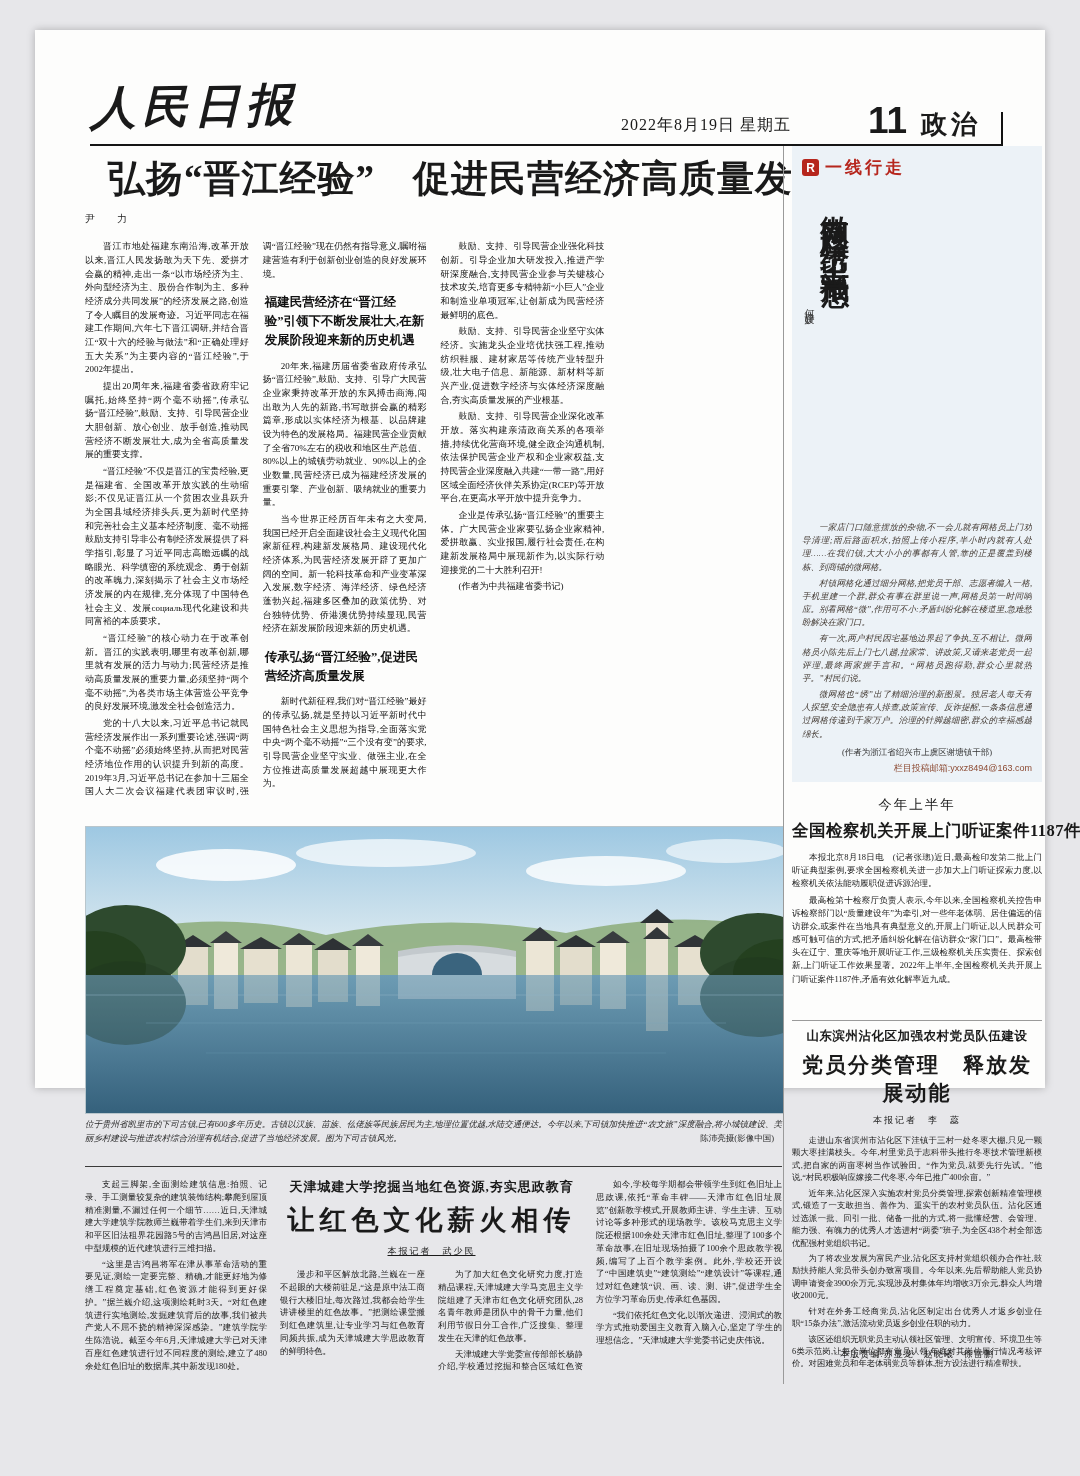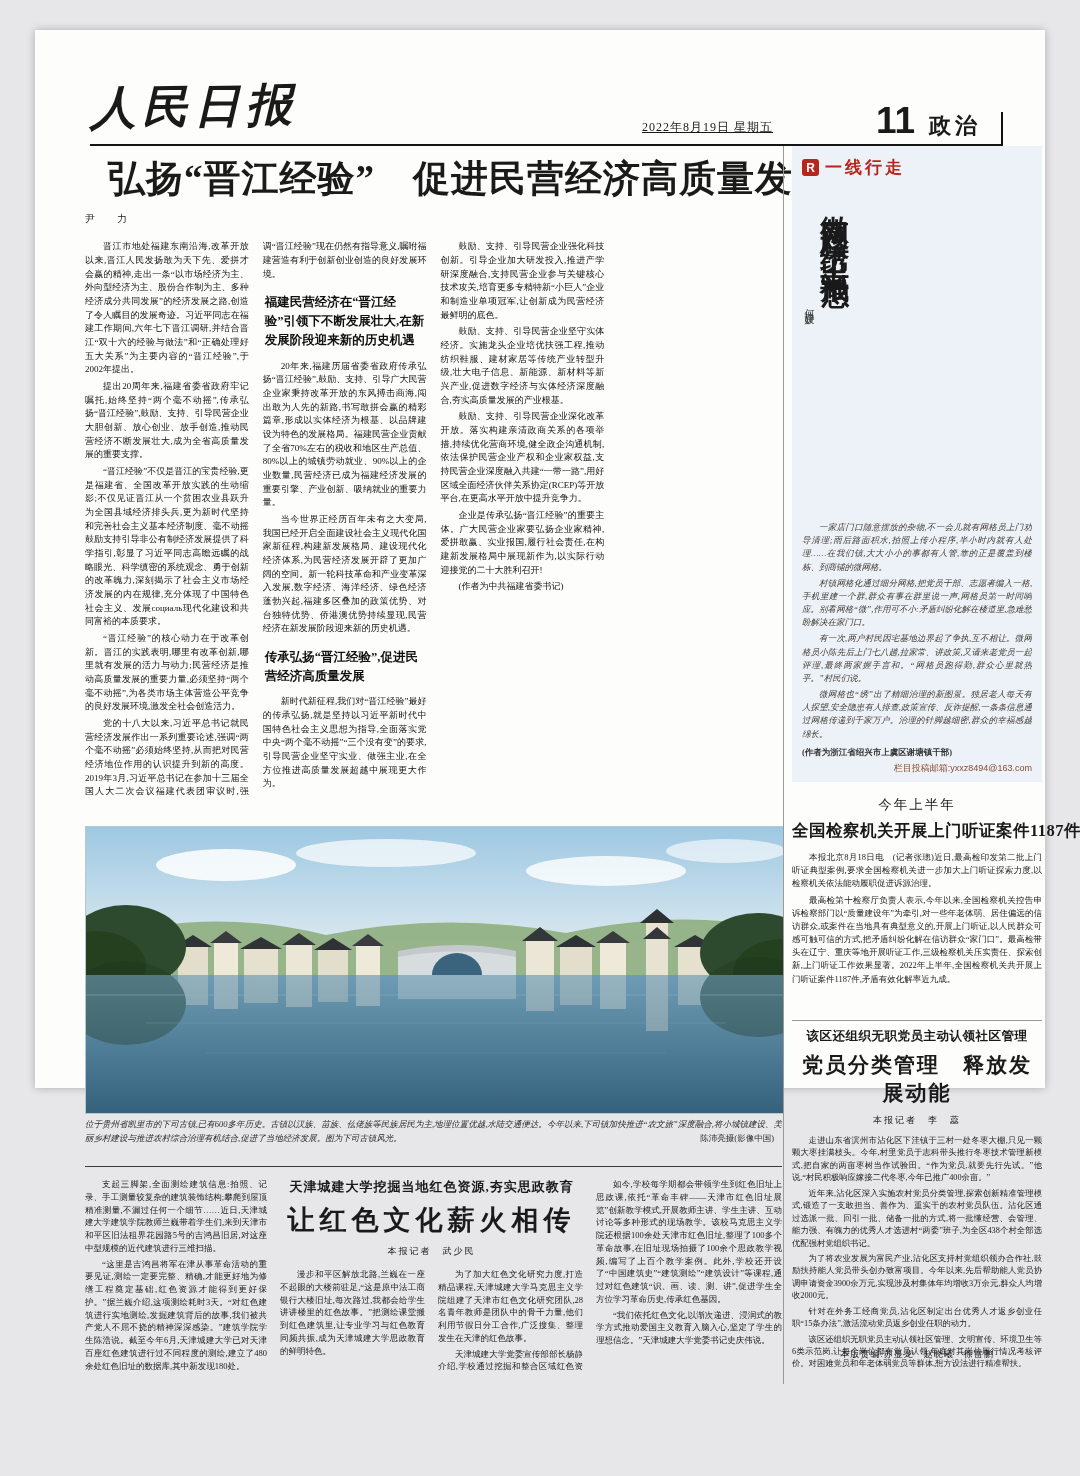--- a/index.html
+++ b/index.html
@@ -17,24 +17,24 @@
     box-shadow:0 0 8px rgba(0,0,0,.25);
   }
   
   .header{position:absolute;left:55px;top:40px;right:42px;height:74px;}
   .masthead{
     position:absolute;left:0;bottom:6px;
     font-size:46px;font-weight:bold;font-style:italic;
     letter-spacing:6px;transform:rotate(-1deg);
     font-family:"DejaVu Serif",serif;
   }
-  .header-date{position:absolute;right:230px;bottom:8px;font-size:12px;letter-spacing:1px;text-decoration:underline;}
+  .header-date{position:absolute;right:212px;bottom:8px;font-size:16px;letter-spacing:1px;}
   .page-no{position:absolute;right:22px;bottom:2px;white-space:nowrap;}
   .page-no .num{font-family:"Liberation Sans",sans-serif;font-size:37px;font-weight:bold;}
-  .page-no .sec{font-size:22px;font-weight:bold;letter-spacing:4px;margin-left:10px;}
+  .page-no .sec{font-size:26px;font-weight:bold;letter-spacing:4px;margin-left:10px;}
   .corner-mark{position:absolute;right:0;bottom:-14px;width:10px;height:44px;
     border-right:2px solid #111;border-bottom:2px solid #111;}
   .head-rule{position:absolute;left:55px;right:42px;top:114px;border-top:2px solid #151515;}
   
   .main-art{position:absolute;left:50px;top:126px;width:697px;}
   .main-headline{
     text-align:center;font-size:37px;font-weight:bold;letter-spacing:1px;
     line-height:1.25;white-space:nowrap;margin-left:23px;
   }
   .main-byline{font-size:10px;margin-top:10px;letter-spacing:6px;color:#222;}
@@ -56,21 +56,21 @@
   .credit{position:absolute;right:8px;top:14px;font-style:normal;font-size:8.5px;}
   .mid-rule{position:absolute;left:50px;width:697px;top:1136px;border-top:1.5px solid #3a3a3a;}
   
   .bottom{position:absolute;left:50px;top:1148px;width:697px;height:206px;
     display:grid;grid-template-columns:182px 1fr 186px;grid-gap:13px;}
   .b-col{font-size:8.5px;line-height:1.5;text-align:justify;overflow:hidden;}
   .b-col p{margin:0 0 3px;text-indent:2em;}
   .b-mid{overflow:hidden;}
   .tj-kicker{font-size:13px;font-weight:bold;text-align:center;letter-spacing:1px;}
   .tj-title{font-size:27px;font-weight:bold;text-align:center;letter-spacing:5px;margin-top:6px;}
-  .tj-byline{font-size:9px;text-align:center;margin-top:7px;letter-spacing:2px;}
+  .tj-byline{font-size:9px;text-align:center;margin-top:7px;letter-spacing:2px;text-decoration:underline;}
   .tj-body{margin-top:10px;height:110px;overflow:hidden;
     column-count:2;column-gap:13px;column-fill:auto;
     font-size:8.5px;line-height:1.5;text-align:justify;}
   .tj-body p{margin:0 0 3px;text-indent:2em;}
   
   .v-divider{position:absolute;left:748px;top:116px;height:1238px;border-left:1px solid #9a9a9a;}
   .rail{position:absolute;left:757px;width:250px;}
   .sidebar{top:116px;height:636px;background:#ecf2f7;padding:10px 10px 8px;box-sizing:border-box;overflow:hidden;}
   .sb-label{display:flex;align-items:center;gap:6px;}
   .sb-logo{width:17px;height:17px;background:#b6261d;color:#fff;font-family:"Liberation Sans",sans-serif;
@@ -78,21 +78,21 @@
   .sb-label-text{color:#b6261d;font-size:17px;font-weight:bold;letter-spacing:3px;}
   .sb-top{display:flex;margin-top:14px;}
   .sb-intro{flex:1;font-size:11.5px;font-weight:bold;color:#7e3a28;line-height:1.75;text-align:justify;
     padding-right:8px;text-indent:2em;}
   .v-title-wrap{display:flex;align-items:flex-start;}
   .v-author{writing-mode:vertical-rl;font-size:10px;color:#333;margin-top:108px;margin-right:2px;letter-spacing:3px;}
   .v-title{writing-mode:vertical-rl;font-size:29px;font-weight:bold;letter-spacing:7px;height:318px;line-height:1.15;}
   .sb-body{margin-top:10px;height:222px;overflow:hidden;font-size:8.5px;line-height:1.55;
     color:#433a33;font-style:italic;text-align:justify;}
   .sb-body p{margin:0 0 3px;text-indent:2em;}
-  .sb-note{font-size:8.5px;text-align:left;color:#333;margin-top:4px;font-weight:bold;}
+  .sb-note{font-size:8.5px;text-align:center;color:#333;margin-top:4px;}
   .sb-email{font-size:9px;text-align:right;color:#8c4a32;margin-top:3px;font-family:"Liberation Sans",sans-serif;}
   .proc{top:766px;}
   .proc-kicker{font-size:13.5px;text-align:center;letter-spacing:2px;}
   .proc-headline{font-size:16.5px;font-weight:bold;text-align:center;margin-top:6px;letter-spacing:.5px;white-space:nowrap;}
   .proc-body{margin-top:9px;font-size:8.5px;line-height:1.55;text-align:justify;height:178px;overflow:hidden;}
   .proc-body p{margin:0 0 3px;text-indent:2em;}
   .rail-rule{position:absolute;left:757px;width:250px;top:990px;border-top:1px solid #9a9a9a;}
   .shd{top:998px;}
   .shd-kicker{font-size:12.5px;font-weight:bold;text-align:center;letter-spacing:.5px;}
   .shd-headline{font-size:21px;font-weight:bold;text-align:center;margin-top:6px;letter-spacing:2px;}
@@ -274,21 +274,21 @@
     <div class="proc-headline">全国检察机关开展上门听证案件1187件</div>
     <div class="proc-body">
         <p>本报北京8月18日电　(记者张璁)近日,最高检印发第二批上门听证典型案例,要求全国检察机关进一步加大上门听证探索力度,以检察机关依法能动履职促进诉源治理。</p>
         <p>最高检第十检察厅负责人表示,今年以来,全国检察机关控告申诉检察部门以“质量建设年”为牵引,对一些年老体弱、居住偏远的信访群众,或案件在当地具有典型意义的,开展上门听证,以人民群众可感可触可信的方式,把矛盾纠纷化解在信访群众“家门口”。最高检带头在辽宁、重庆等地开展听证工作,三级检察机关压实责任、探索创新,上门听证工作效果显著。2022年上半年,全国检察机关共开展上门听证案件1187件,矛盾有效化解率近九成。</p>
       </div>
   </div>
 
   <div class="rail-rule"></div>
 
   <div class="rail shd">
-    <div class="shd-kicker">该区还组织无职党员主动认领社区管理</div>
+    <div class="shd-kicker">山东滨州沾化区加强农村党员队伍建设</div>
     <div class="shd-headline">党员分类管理　释放发展动能</div>
     <div class="shd-byline">本报记者　李　蕊</div>
     <div class="shd-body">
         <p>走进山东省滨州市沾化区下洼镇于三村一处冬枣大棚,只见一颗颗大枣挂满枝头。今年,村里党员于志科带头推行冬枣技术管理新模式,把自家的两亩枣树当作试验田。“作为党员,就要先行先试。”他说,“村民积极响应嫁接二代冬枣,今年已推广400余亩。”</p>
         <p>近年来,沾化区深入实施农村党员分类管理,探索创新精准管理模式,锻造了一支敢担当、善作为、重实干的农村党员队伍。沾化区通过选派一批、回引一批、储备一批的方式,将一批懂经营、会管理、能力强、有魄力的优秀人才选进村“两委”班子,为全区438个村全部选优配强村党组织书记。</p>
         <p>为了将农业发展为富民产业,沾化区支持村党组织领办合作社,鼓励扶持能人党员带头创办致富项目。今年以来,先后帮助能人党员协调申请资金3900余万元,实现涉及村集体年均增收3万余元,群众人均增收2000元。</p>
         <p>针对在外务工经商党员,沾化区制定出台优秀人才返乡创业任职“15条办法”,激活流动党员返乡创业任职的动力。</p>
         <p>该区还组织无职党员主动认领社区管理、文明宣传、环境卫生等6类示范岗,让每个岗位都有党员认领,年底对其岗位履行情况考核评价。对困难党员和年老体弱党员等群体,想方设法进行精准帮扶。</p>
       </div>
   </div>

